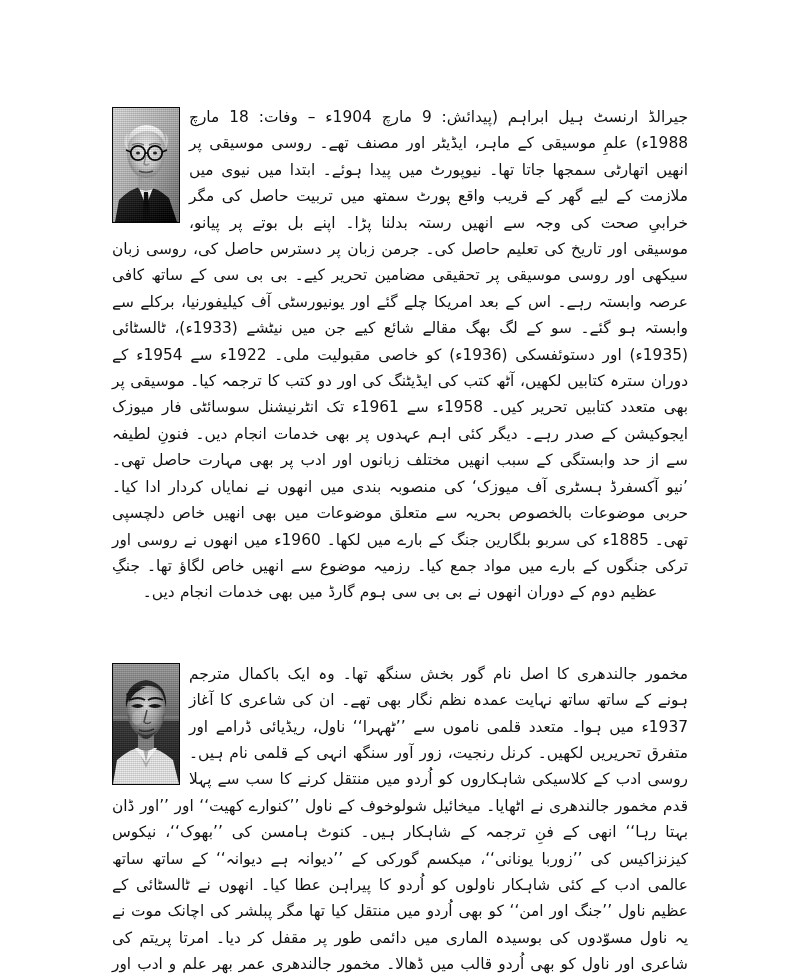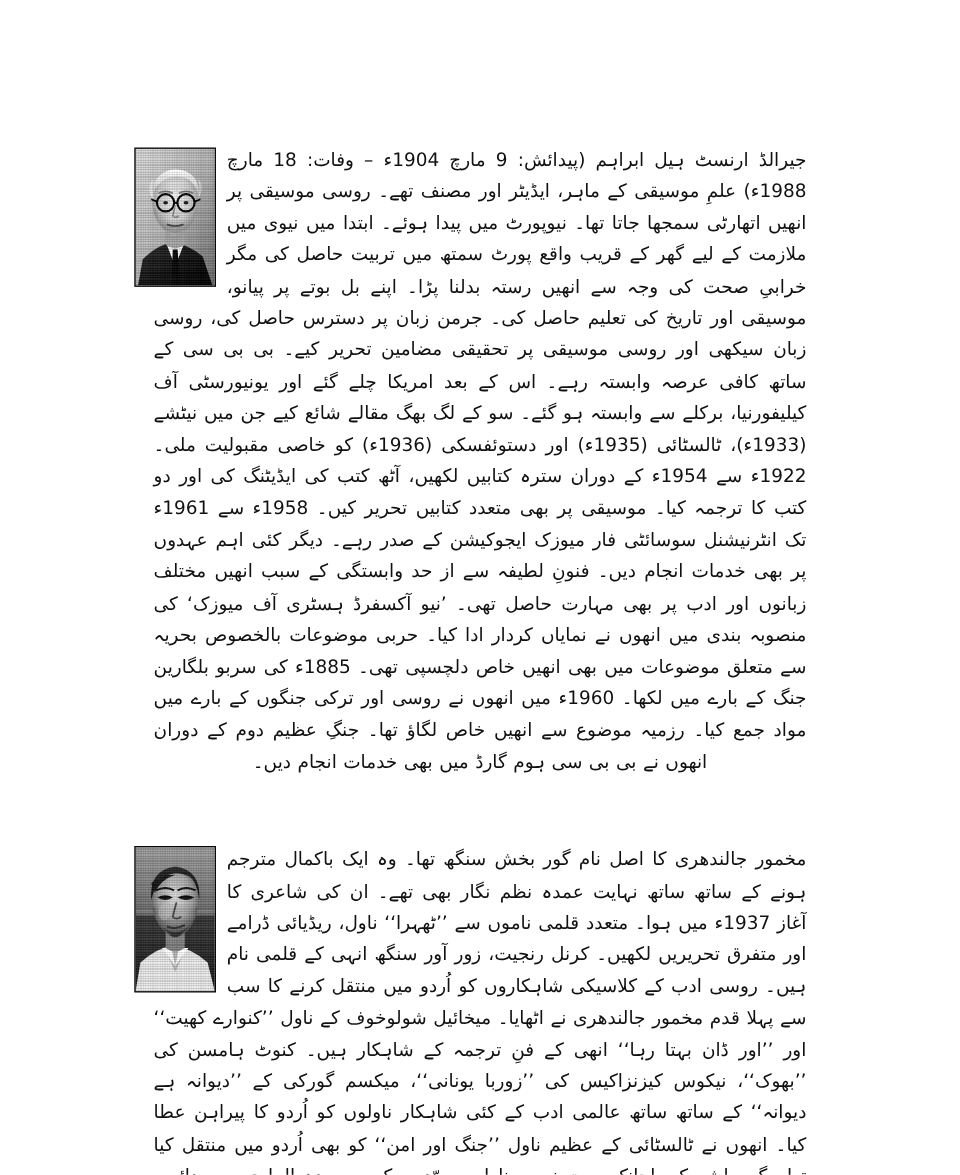--- a/index.html
+++ b/index.html
@@ -40,21 +40,21 @@
     color: #111111;
     letter-spacing: 0.1px;
     word-spacing: 0.5px;
   }
 
   .article + .article {
     margin-top: 55px;
   }
 
   .article p {
-    margin: 16px;
+    margin: 0;
   }
 
   
   .portrait {
     float: left;
     width: 66px;
     height: 114px;
     margin: 3px 9px 2px 0;
     border: 1.5px solid #1a1a1a;
     background: #8f8f8f;

